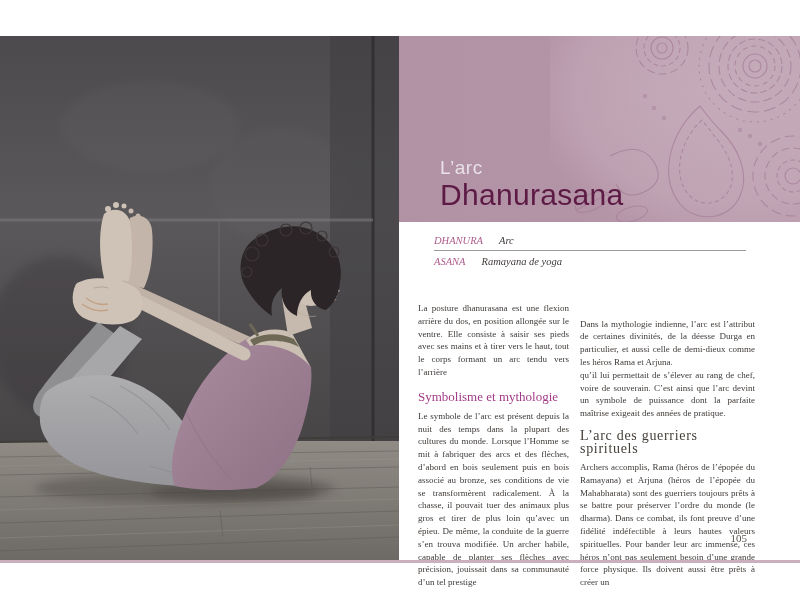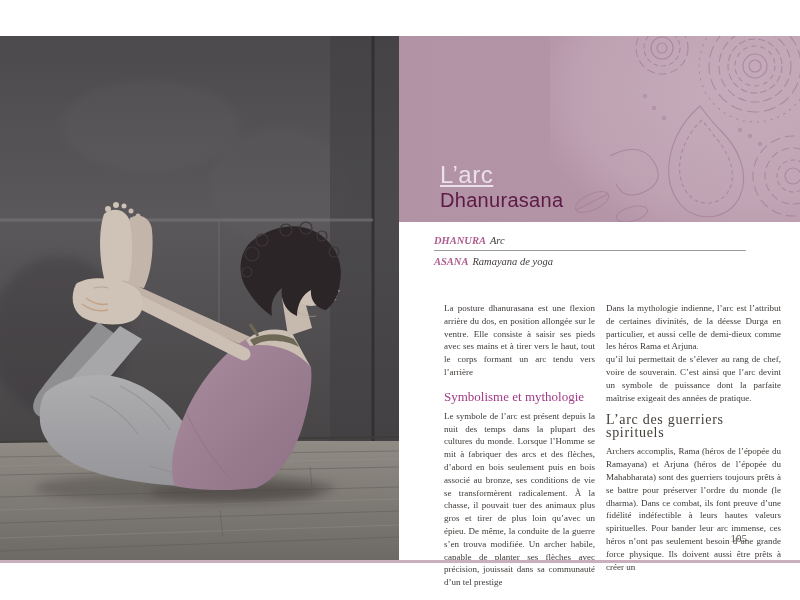--- a/index.html
+++ b/index.html
@@ -8,27 +8,27 @@
          font-family:"Liberation Serif",serif;}
   
   .left-page{position:absolute;left:0;top:36px;width:399px;height:524px;overflow:hidden;}
   .left-page svg{display:block;}
   
   .right-page{position:absolute;left:399px;top:36px;width:401px;height:524px;background:#ffffff;}
   .banner{position:absolute;left:0;top:0;width:401px;height:186px;overflow:hidden;
           background:linear-gradient(90deg,#b292a5 0%,#b393a6 45%,#bc9eae 100%);}
   .banner .pattern{position:absolute;right:0;top:0;}
   .banner .title{position:absolute;left:41px;bottom:11px;font-family:"Liberation Sans",sans-serif;}
-  .t1{font-size:24px;line-height:1.12;color:#e9e1e7;letter-spacing:.5px;text-decoration:underline;}
-  .t2{font-size:20px;line-height:1.1;color:#5c1a44;letter-spacing:.3px;}
+  .t1{font-size:19px;line-height:1.12;color:#e9e1e7;letter-spacing:.5px;}
+  .t2{font-size:30px;line-height:1.1;color:#5c1a44;letter-spacing:.3px;}
   .defs{position:absolute;left:35px;top:198px;width:312px;font-style:italic;font-size:10.5px;color:#3f3a38;}
   .def-row{line-height:13px;}
-  .def-row .term{color:#ad5c8c;font-weight:bold;margin-right:4px;}
+  .def-row .term{color:#ad5c8c;font-weight:normal;margin-right:16px;}
   .def-rule{border:none;border-top:1px solid #9b9b9b;margin:3px 0 4px 0;}
-  .columns{position:absolute;left:45px;top:266px;width:337px;display:flex;gap:11px;}
+  .columns{position:absolute;left:19px;top:266px;width:337px;display:flex;gap:11px;align-items:flex-end;}
   .col{text-align:justify;}
   .col-l{width:151px;}
   .col-r{width:175px;}
   .col p{margin:0;font-size:9px;line-height:12.8px;color:#3e3a37;hyphens:auto;}
   .col h3{margin:10px 0 6px 0;font-size:13px;line-height:15px;color:#a23a86;font-weight:normal;text-align:left;}
   .col h4{margin:9px 0 6px 0;font-size:14px;line-height:13px;color:#433e38;font-weight:normal;
           letter-spacing:.7px;text-align:left;}
   .pagenum{position:absolute;right:53px;top:496px;font-size:11px;color:#57524e;}
   
   .strip{position:absolute;left:0;top:560px;width:800px;height:3px;background:#cab0bf;}

